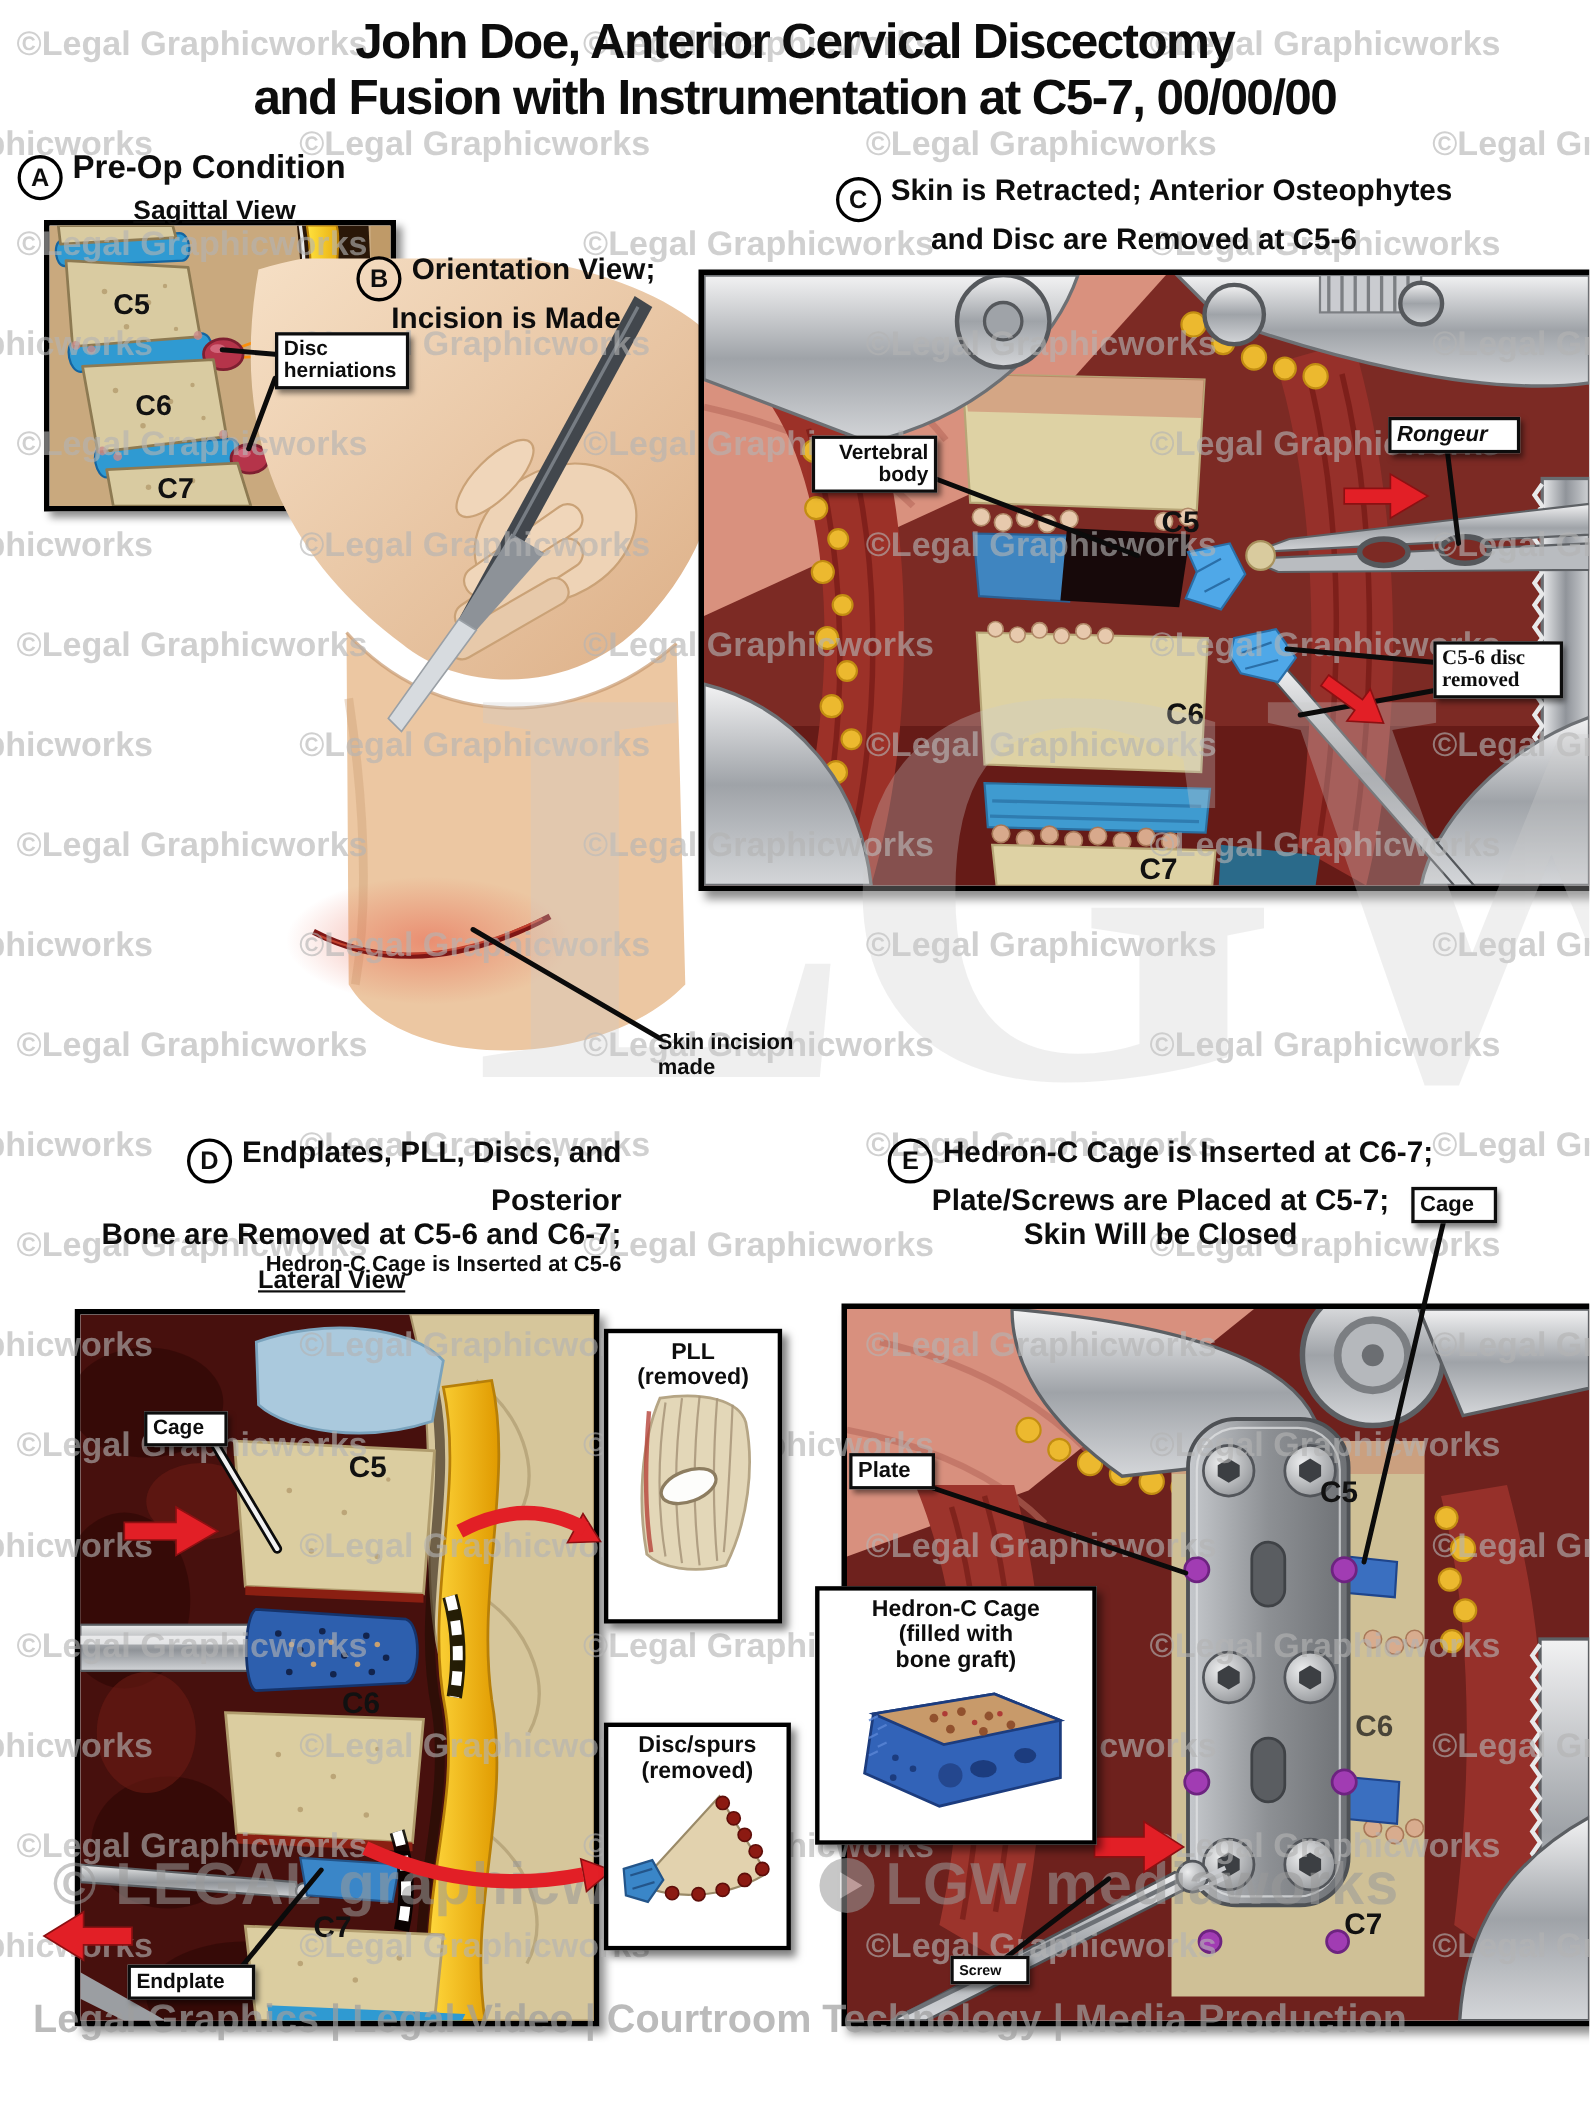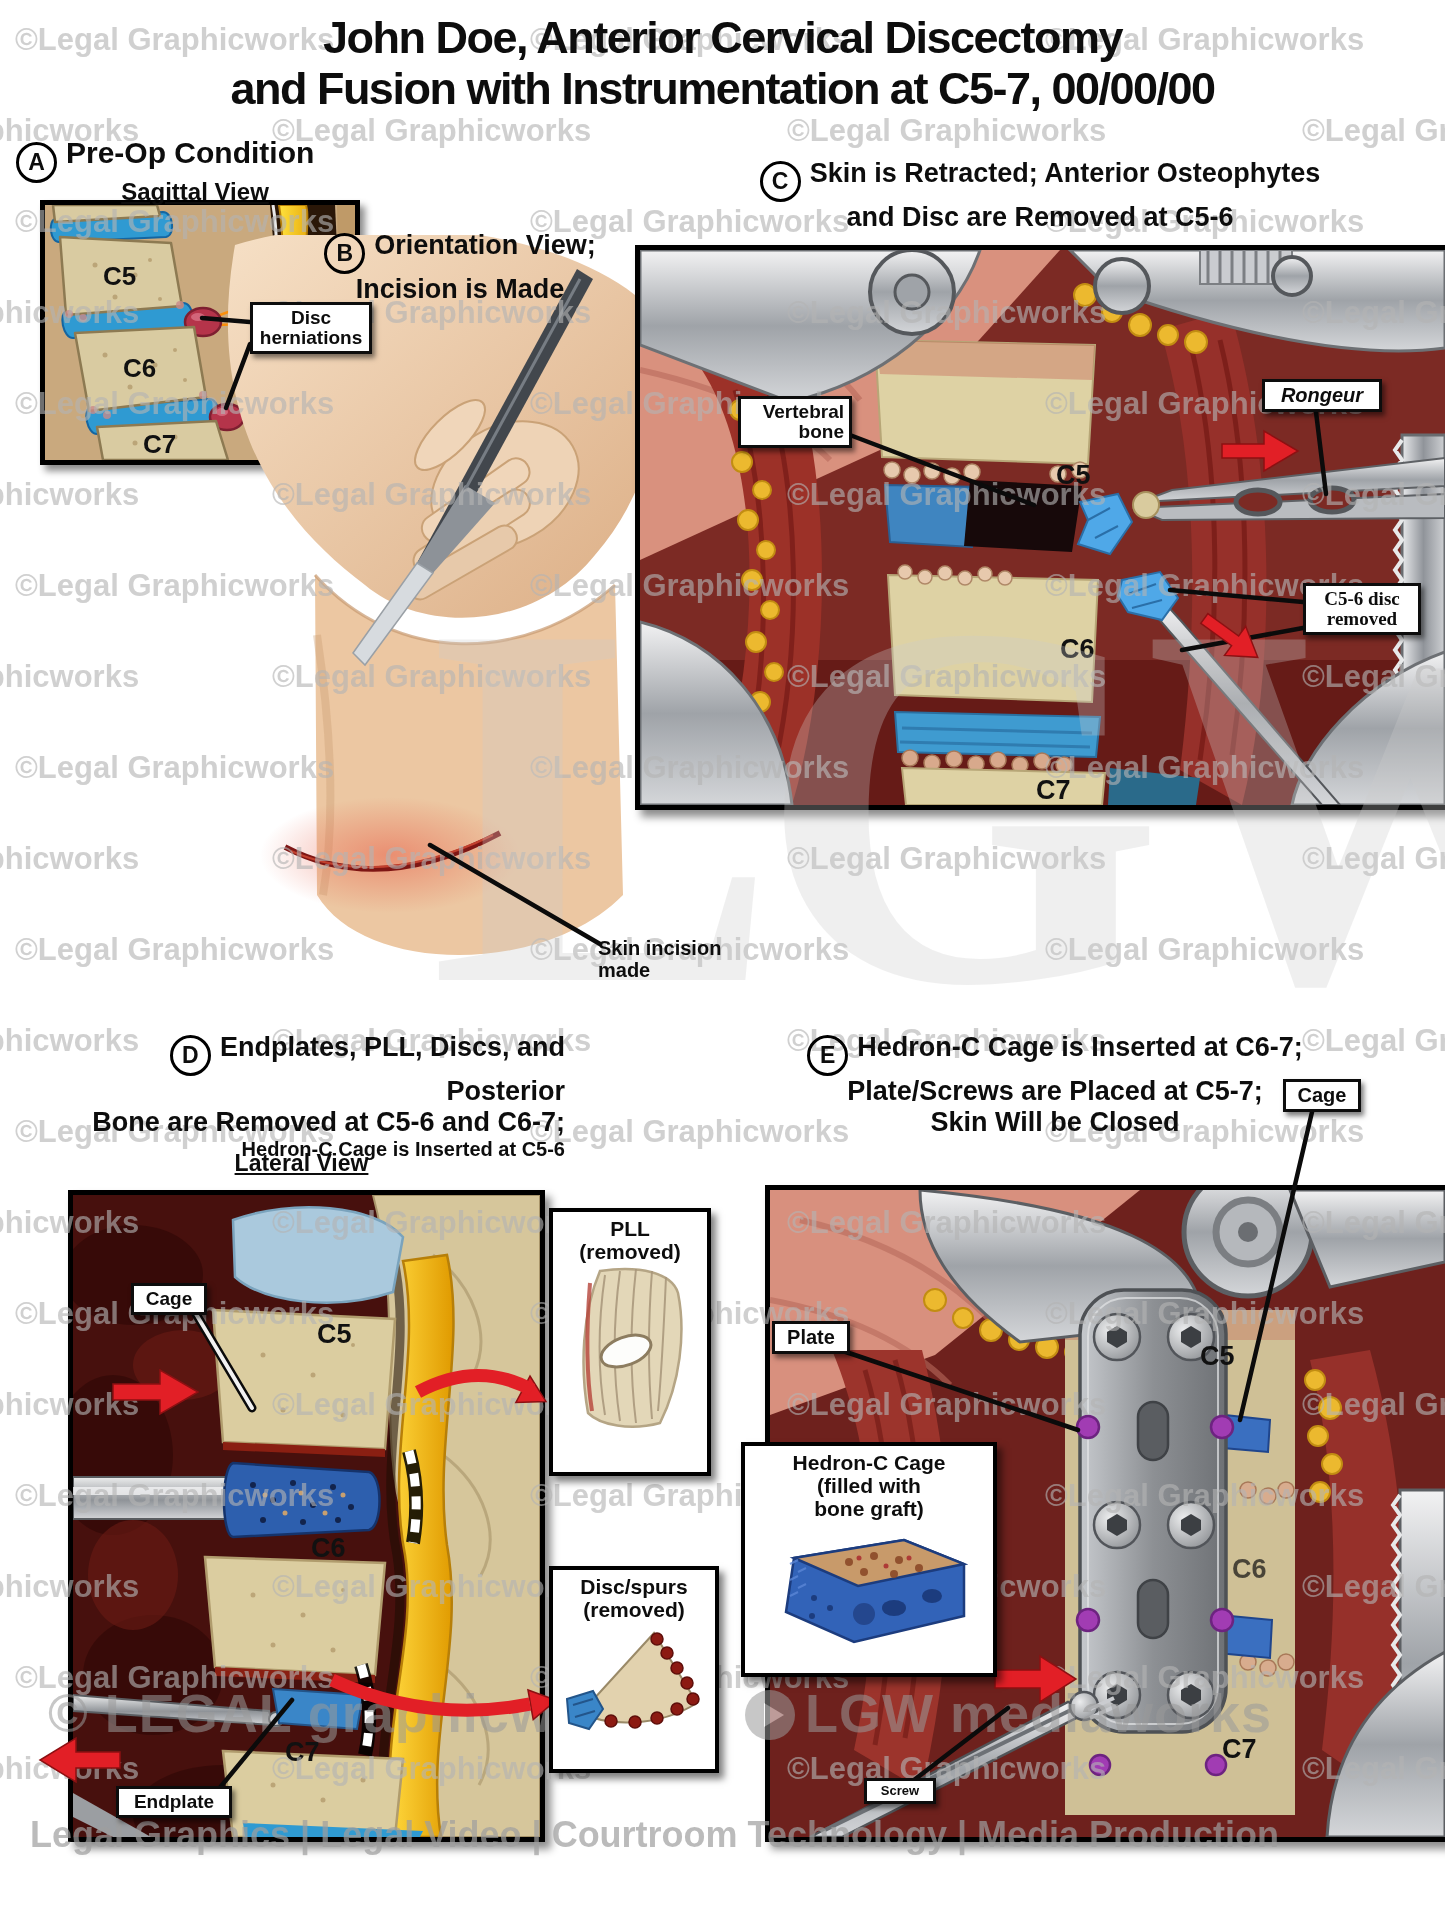--- a/index.html
+++ b/index.html
@@ -16,21 +16,21 @@
   
   #main-title{left:0;top:12px;width:100%;text-align:center;font-weight:800;font-size:45px;line-height:1.14;letter-spacing:-1.5px;}
   
   .circle-letter{display:inline-flex;width:35px;height:35px;border:3.5px solid #000;border-radius:50%;
                  align-items:center;justify-content:center;font-weight:800;font-size:23px;
                  margin-right:9px;vertical-align:-7px;background:#fff0;}
   .ph{font-weight:800;font-size:28px;line-height:1.15;}
   .ph-sub{font-weight:800;font-size:24px;text-decoration:underline;text-align:center;}
   
   .lbl{position:absolute;z-index:5;background:#fff;border:3px solid #0d0d0d;box-shadow:3px 4px 5px rgba(0,0,0,.5);
-       font-weight:800;font-size:19px;line-height:1.04;text-align:center;padding:3px 5px;}
+       font-weight:800;font-size:19px;line-height:1.04;padding:3px 5px;}
   .lbl.right{text-align:right;}
   .inset{position:absolute;z-index:5;background:#fff;border:4px solid #000;box-shadow:5px 6px 7px rgba(0,0,0,.5);
          font-weight:800;font-size:21px;line-height:1.1;text-align:center;padding-top:5px;}
   .plain-lbl{position:absolute;z-index:5;font-weight:800;font-size:20px;line-height:1.08;}
   
   .brand{position:absolute;z-index:2;font-weight:bold;font-size:54px;color:#9a9a9a;opacity:.55;white-space:nowrap;letter-spacing:1px;}
   .play-icon{display:inline-block;width:50px;height:50px;border-radius:50%;background:#9a9a9a;position:relative;vertical-align:-8px;margin-right:10px;}
   .play-icon::after{content:"";position:absolute;left:19px;top:13px;border-left:20px solid #fff;
                     border-top:12px solid transparent;border-bottom:12px solid transparent;}
   #services{position:absolute;z-index:2;left:30px;top:1814px;font-size:36px;font-weight:bold;color:#9f9f9f;opacity:.7;white-space:nowrap;}
@@ -654,21 +654,21 @@
       <div>herniations</div>
   </div>
 
   <div class="plain-lbl" style="left:598px;top:938px;">
     <div>Skin incision</div>
       <div>made</div>
   </div>
 
   <div class="lbl right" style="left:738px;top:396px;width:98px;">
     <div>Vertebral</div>
-      <div>bone</div>
+      <div>body</div>
   </div>
   <div class="lbl" style="left:1262px;top:379px;width:104px;font-size:20px;font-style:italic;">Rongeur</div>
   <div class="lbl" style="left:1303px;top:583px;width:102px;font-family:Liberation Serif, serif;">
     <div>C5-6 disc</div>
       <div>removed</div>
   </div>
 
   <div class="lbl" style="left:131px;top:1283px;width:60px;">Cage</div>
   <div class="lbl" style="left:116px;top:1786px;width:100px;">Endplate</div>
 

